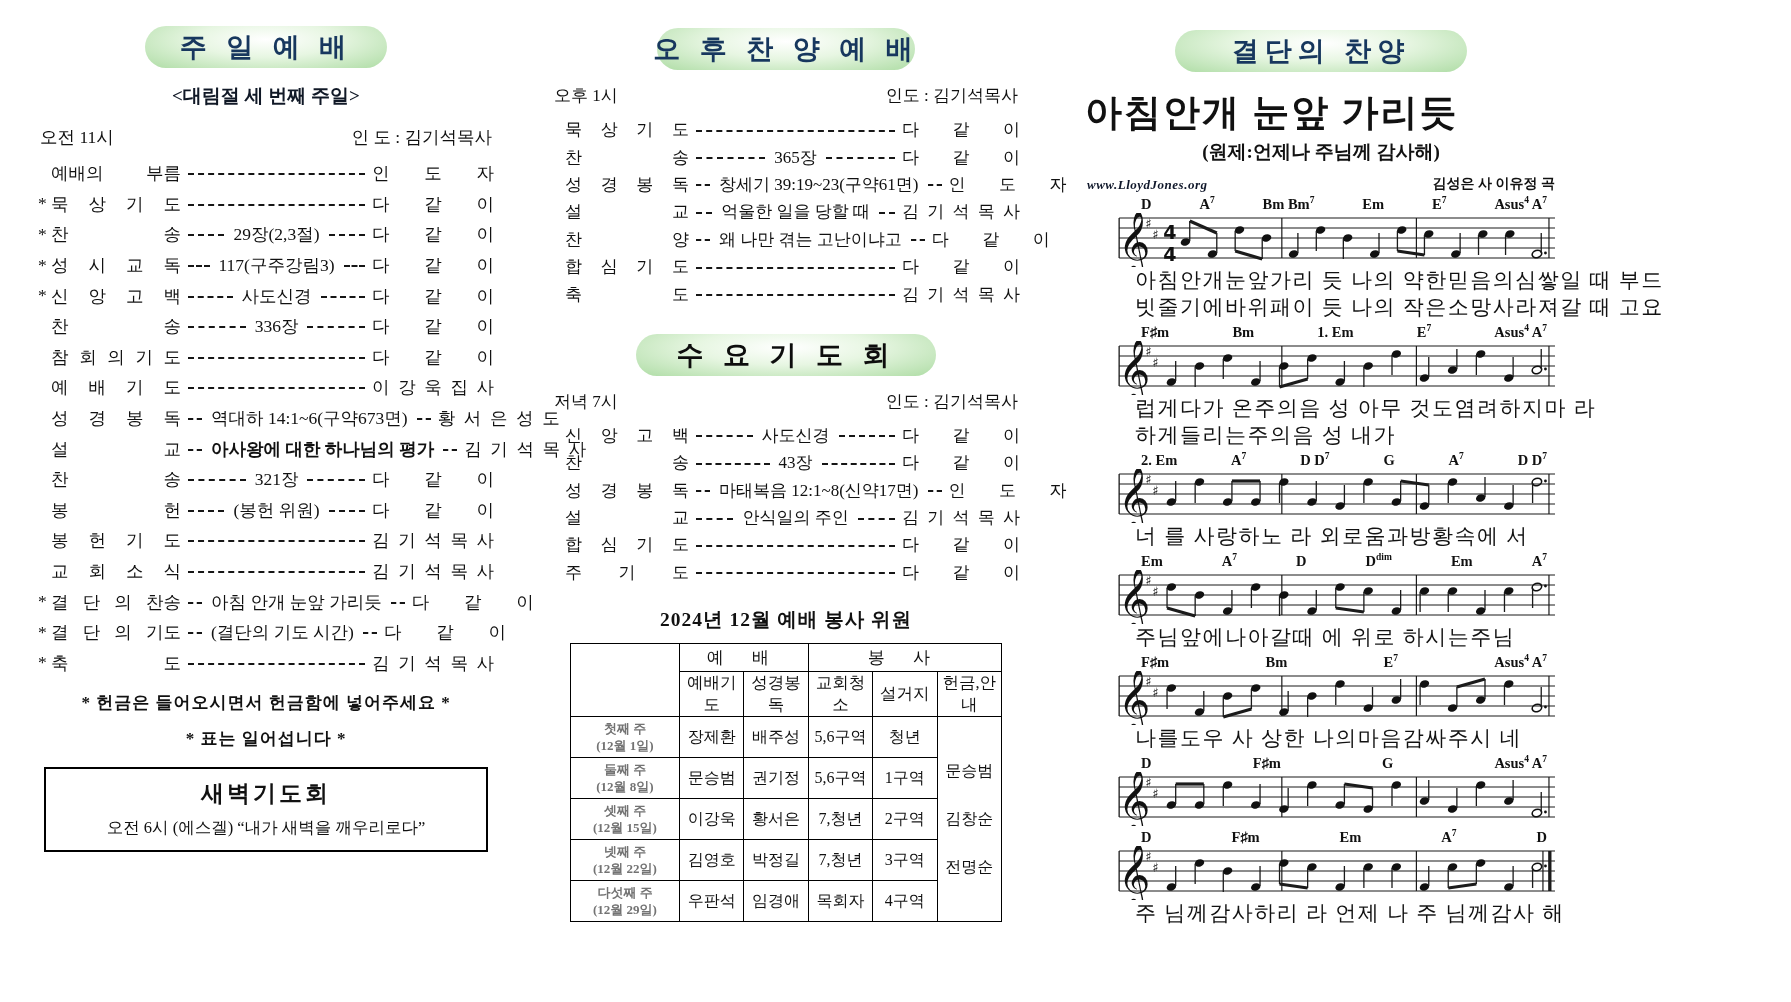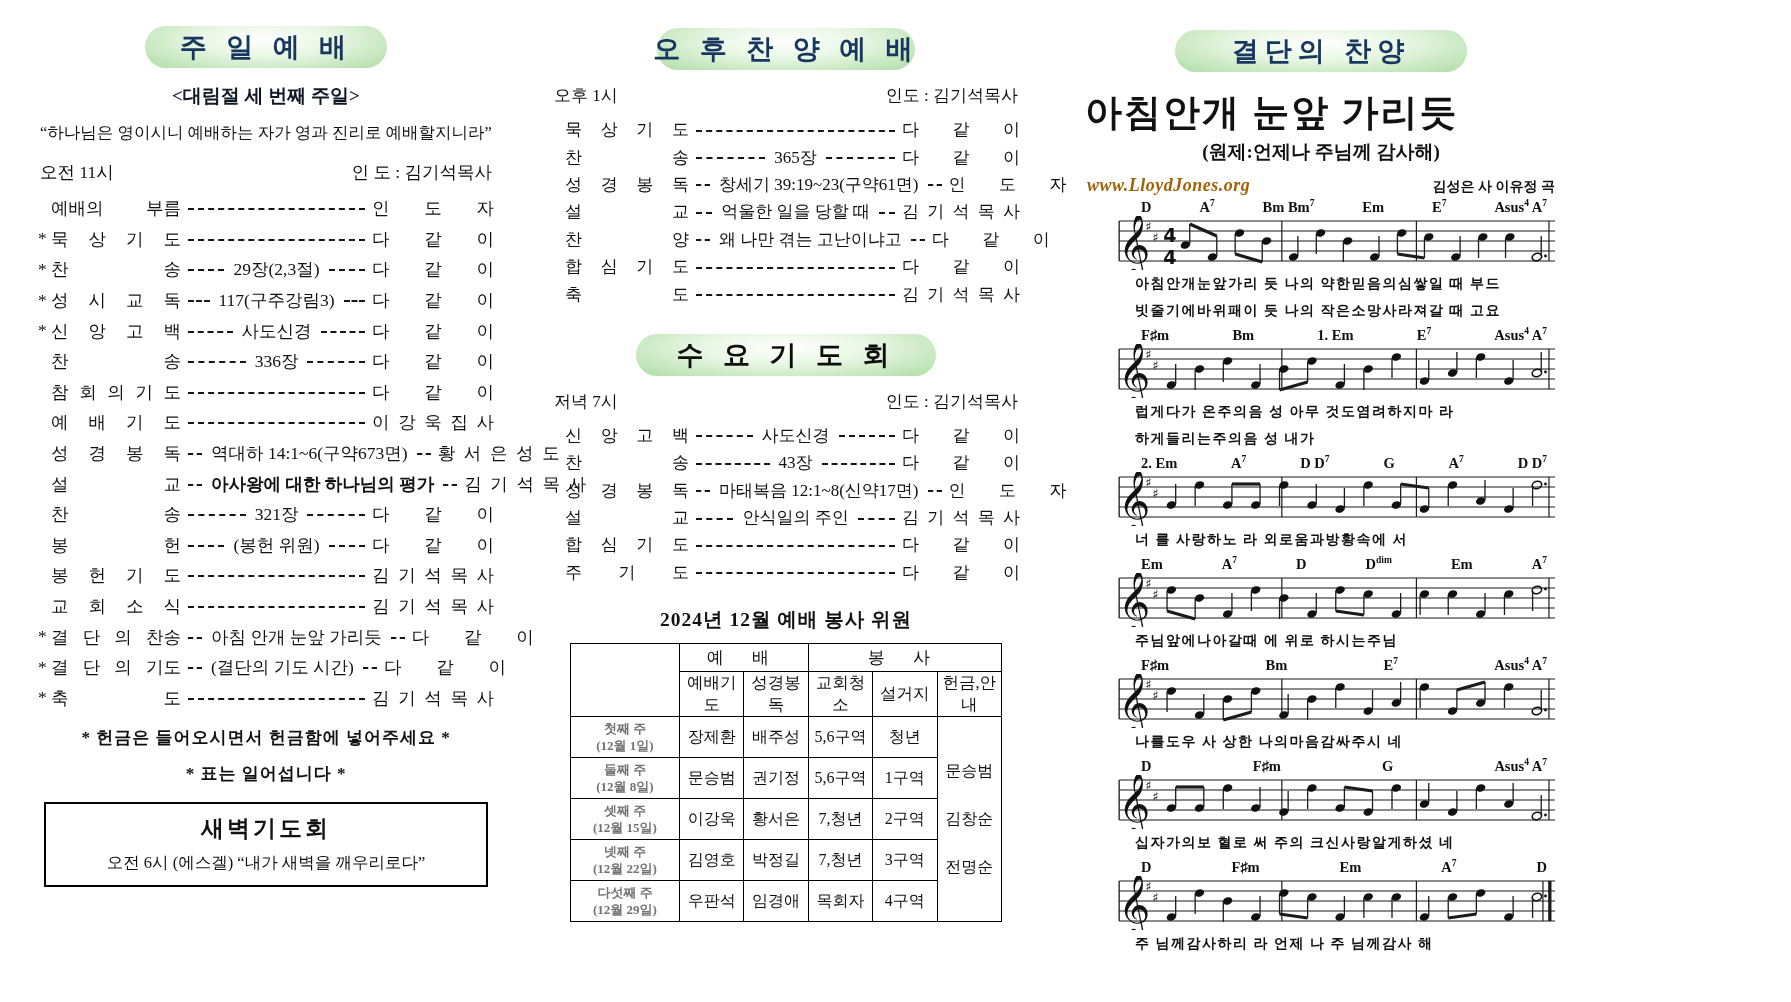--- a/index.html
+++ b/index.html
@@ -52,40 +52,39 @@
   table.duty td{border:1.6px solid #000;text-align:center;vertical-align:middle;padding:0;font-size:16px;}
   table.duty .grp{font-size:17px;height:27px;letter-spacing:12px;}
   table.duty .hdr{font-size:16.5px;height:31px;}
   table.duty .wk{width:108px;font-weight:bold;color:#737373;font-size:13px;line-height:17px;height:40px;}
   table.duty .offer{font-size:16px;}
   .offer-stack{display:flex;flex-direction:column;justify-content:center;gap:27px;}
 
   .song-title{text-align:left;font-size:37px;font-weight:600;letter-spacing:2px;margin-top:16px;}
   .song-sub{text-align:center;font-size:19px;font-weight:bold;margin-top:1px;}
   .song-meta{display:flex;justify-content:space-between;align-items:flex-end;margin-top:10px;padding:0 2px;}
-  .site{font-style:italic;font-weight:bold;font-size:18px;color:#a16207;letter-spacing:.5px;font-family:Liberation Serif, serif;}
+  .site{font-style:italic;font-weight:bold;font-size:13px;color:#0f172a;letter-spacing:.5px;font-family:Liberation Serif, serif;}
   .credits{font-size:14px;font-weight:bold;}
 
   .system{margin-top:2px;}
   .chords{display:flex;justify-content:space-between;align-items:flex-end;height:18px;
     padding:0 10px 0 56px;font-size:14.5px;font-weight:bold;
     font-family:"Liberation Serif",serif;}
   .chords sup{font-size:9.5px;}
   svg.staff{display:block;width:100%;height:54px;}
-  .lyric{font-size:14px;font-weight:700;letter-spacing:1.5px;line-height:27px;padding-left:50px;white-space:nowrap;}
+  .lyric{font-size:21px;font-weight:400;letter-spacing:1.5px;line-height:27px;padding-left:50px;white-space:nowrap;}
 </style>
 </head>
 <body>
 
 <section class="col col-left">
   <div class="pill pill-left">
     <span>주 일 예 배</span>
   </div>
   <div class="subtitle">&lt;대림절 세 번째 주일&gt;</div>
-  <div class="quote">“하나님은 영이시니 예배하는 자가 영과 진리로 예배할지니라”</div>
   <div class="time-row">
     <span>오전 11시</span>
     <span>인 도 : 김기석목사</span>
   </div>
   <div class="service-list" id="left-list">
       <div class="svc-row">
         <span class="star"></span>
         <span class="just lab">
           <span>예배의</span>
           <span>부름</span>
@@ -992,21 +991,20 @@
           <ellipse cx="394" cy="13" rx="4.8" ry="3.6" transform="rotate(-18 394 13)" fill="#111"></ellipse>
           <line x1="389.7" y1="14" x2="389.7" y2="34" stroke="#1b1b1b" stroke-width="1.3"></line>
           <ellipse cx="422" cy="29" rx="4.8" ry="3.6" transform="rotate(-18 422 29)" fill="#111"></ellipse>
           <line x1="426.3" y1="28" x2="426.3" y2="8" stroke="#1b1b1b" stroke-width="1.3"></line>
           <ellipse cx="450" cy="41" rx="4.8" ry="3.6" transform="rotate(-18 450 41)" fill="none" stroke="#111" stroke-width="1.6"></ellipse>
           <circle cx="458.5" cy="40" r="1.4" fill="#111"></circle>
           <line x1="454.3" y1="40" x2="454.3" y2="20" stroke="#1b1b1b" stroke-width="1.3"></line>
           <line x1="90.3" y1="12" x2="118.3" y2="12" stroke="#1b1b1b" stroke-width="3.2"></line>
           <line x1="258.3" y1="12" x2="286.3" y2="16" stroke="#1b1b1b" stroke-width="3.2"></line>
         </svg>
-        <div class="lyric">십자가의보 혈로 써  주의 크신사랑알게하셨 네</div>
       </div>
       <div class="system">
         <div class="chords">
           <span>D</span>
           <span>F♯m</span>
           <span>Em</span>
           <span>A<sup>7</sup></span>
           <span>D</span>
         </div>
         <svg class="staff" viewBox="0 0 470 54" preserveAspectRatio="none">

